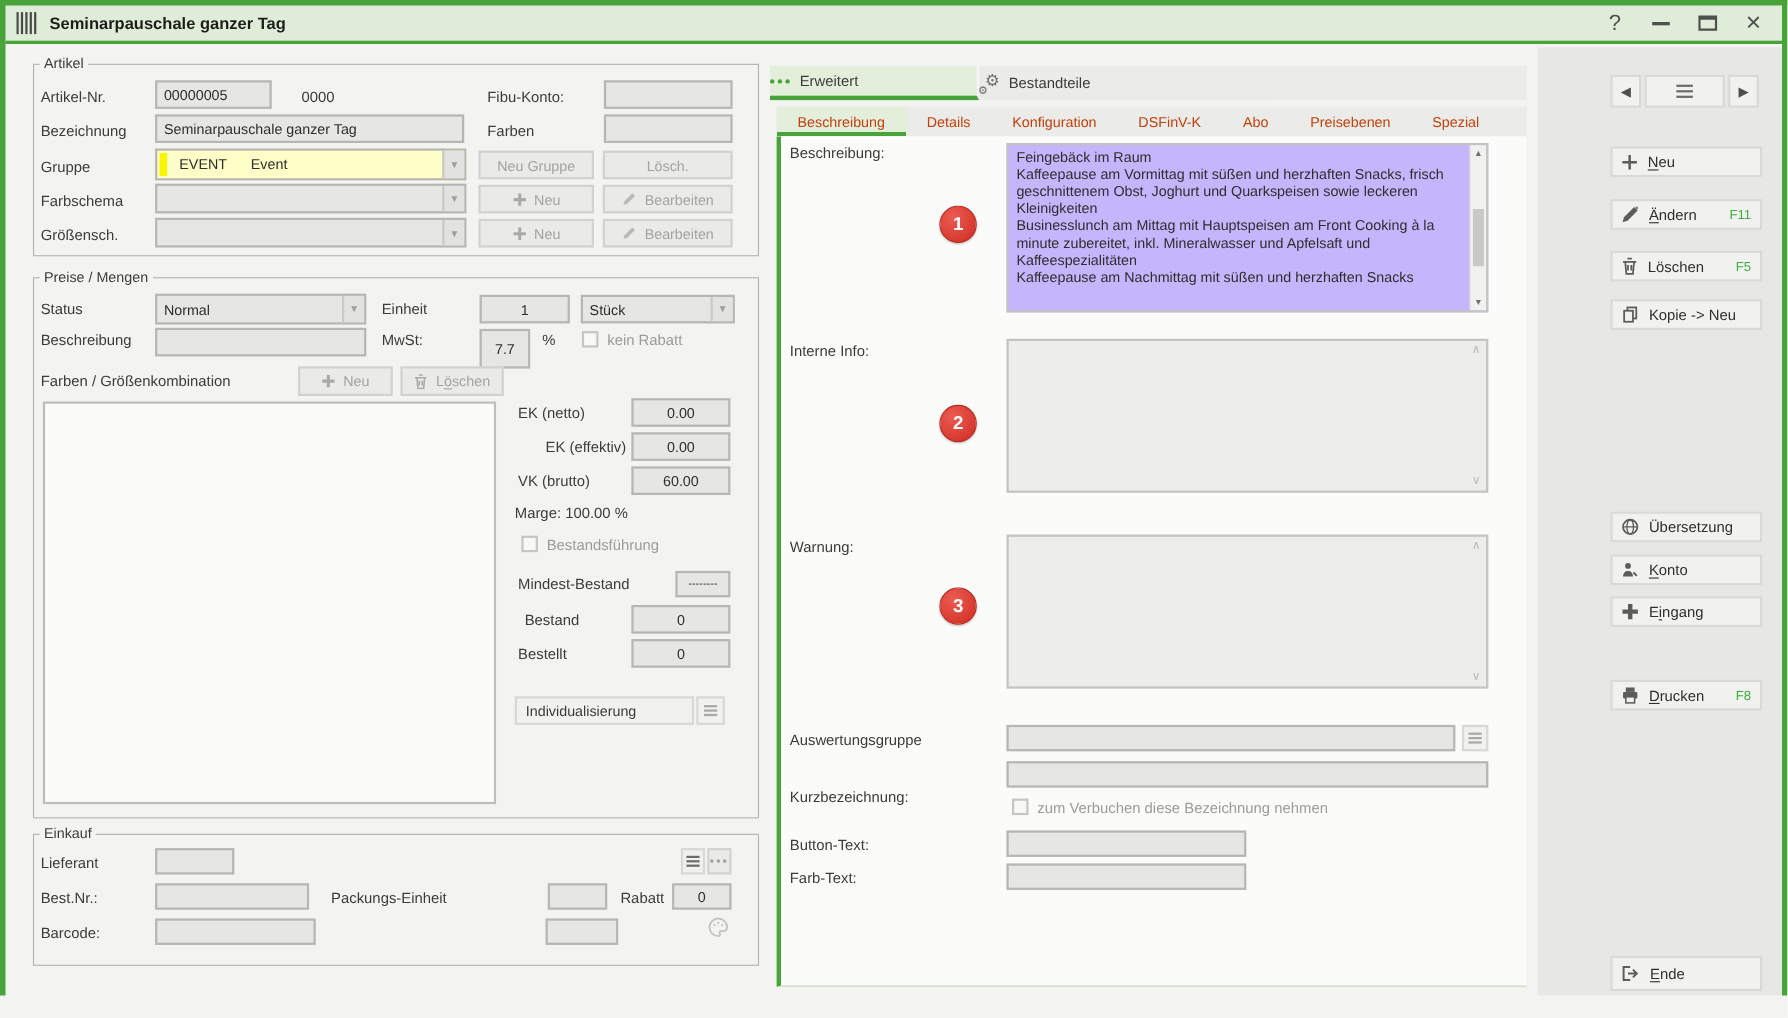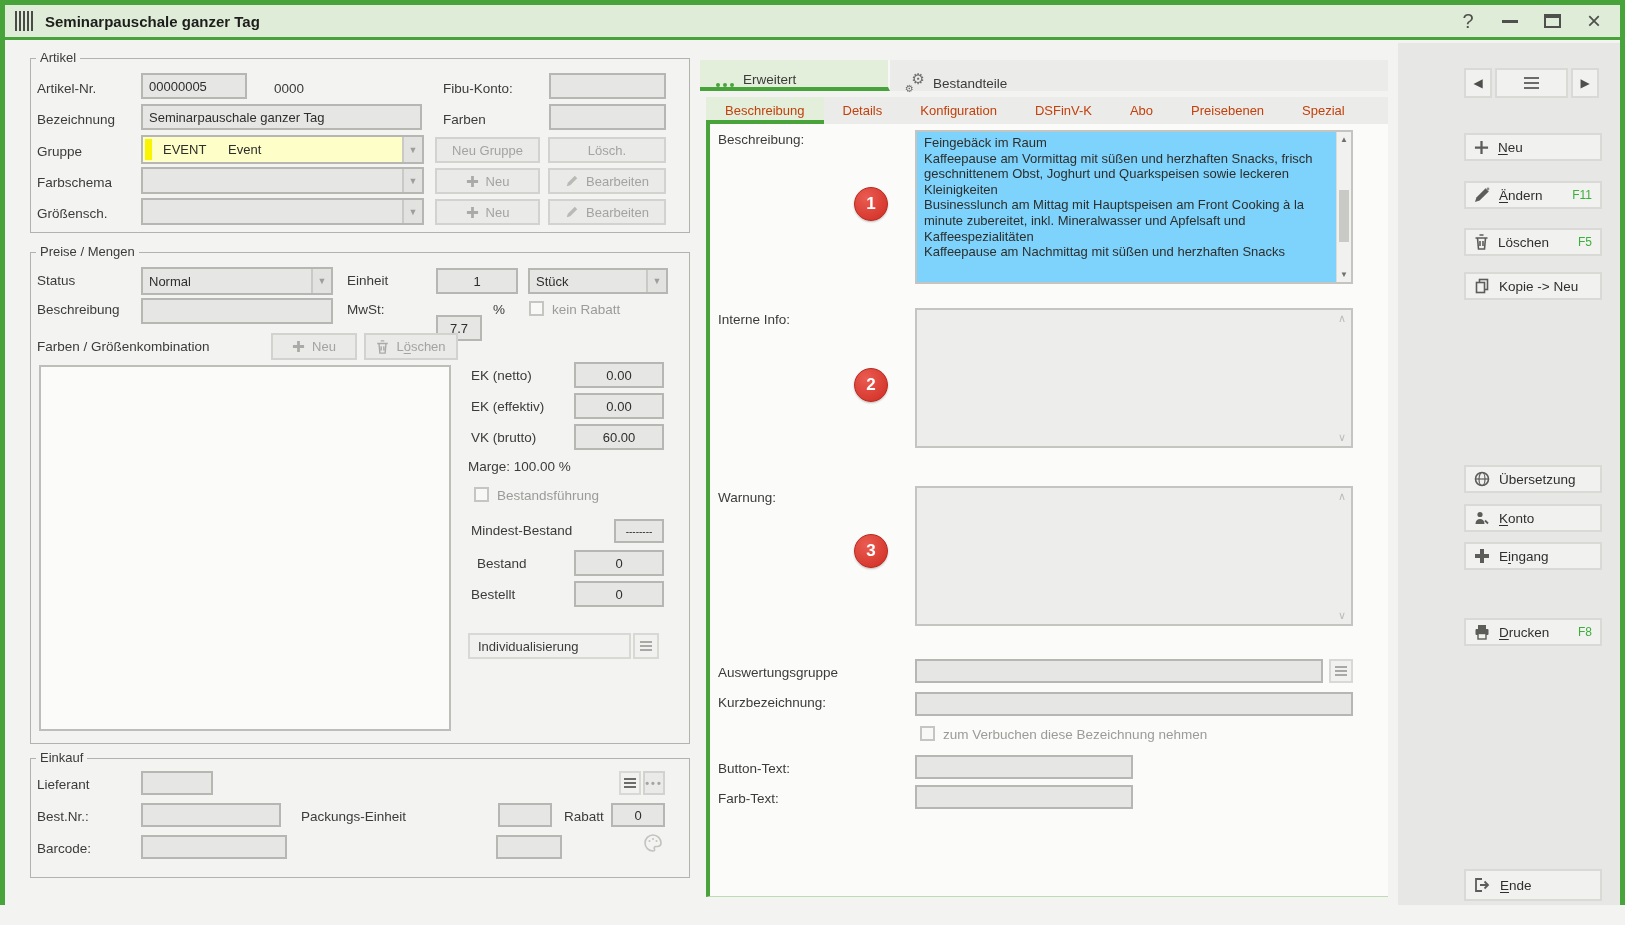--- a/index.html
+++ b/index.html
@@ -36,29 +36,29 @@
   .listbox{position:absolute;background:#fbfbfa;border:2px solid #bdbdba}
   .ckb{position:absolute;width:15px;height:15px;border:2px solid #c5c5c2;background:#f8f8f6}
   .bars{width:15px;height:2px;background:#6b6b68;box-shadow:0 -5px 0 #6b6b68,0 5px 0 #6b6b68}
   .bars.sm{width:12px;box-shadow:0 -4px 0 #6b6b68,0 4px 0 #6b6b68}
   .bars.lite{background:#a8a8a5;box-shadow:0 -4px 0 #a8a8a5,0 4px 0 #a8a8a5}
   .dots3g{display:inline-flex;gap:3px}
   .dots3g i{width:4px;height:4px;border-radius:50%;background:#48a33a}
   .dots3{letter-spacing:2px;color:#a3a3a0;font-size:11px;font-weight:bold}
 
   .tabbar{position:absolute;left:700px;top:60px;width:688px;height:31px;background:#ebebe9;display:flex}
-  .tab{height:31px;display:flex;align-items:flex-end;padding-left:16px;gap:9px;font-size:13.5px;color:#3b3b39;background:#ebebe9;border-right:2px solid #f7f7f5}
+  .tab{height:31px;display:flex;align-items:center;padding-left:0;gap:9px;font-size:13.5px;color:#3b3b39;background:#ebebe9;border-right:2px solid #f7f7f5}
   .tab.active{background:#e3efdb;border-bottom:4px solid #48a33a}
   .subbar{position:absolute;left:706px;top:97px;width:682px;height:27px;background:#ebebe9;display:flex}
   .stab{display:flex;align-items:center;padding:0 19px;font-size:13px;color:#c2410c}
   .stab.active{background:#e3efdb;box-shadow:inset 0 -4px 0 #48a33a}
 
   .panel{position:absolute;left:706px;top:124px;width:682px;height:773px;background:#fbfbfa;border-left:4px solid #48a33a;border-bottom:1px solid #bedcb2}
   .ta{position:absolute;border:2px solid #c4c4c1;background:#ededeb}
-  .ta.filled{background:#7dd3fc}
+  .ta.filled{background:#c4b5fd}
   .ta .txt{position:absolute;left:7px;top:3px;right:22px;bottom:3px;font-size:13px;line-height:15.6px;color:#2e2e2c;white-space:pre-wrap;overflow:hidden}
   .scroll{position:absolute;right:0;top:0;bottom:0;width:15px;background:#f1f1ef;border-left:1px solid #dcdcd9}
   .scroll .sa{position:absolute;left:0;right:0;height:15px;display:flex;align-items:center;justify-content:center;color:#6f6f6c;font-size:8px}
   .scroll .sa.dn{bottom:0}
   .scroll .th{position:absolute;left:2px;right:2px;background:#c9c9c6}
   .chv{position:absolute;right:5px;color:#bcbcb9;font-size:11px;line-height:11px}
   .co{position:absolute;width:34px;height:34px;border-radius:50%;background:radial-gradient(circle at 35% 30%,#ea5b51,#d02c22);border:1px solid #b52a20;color:#fff;font-size:17px;font-weight:bold;display:flex;align-items:center;justify-content:center;box-shadow:0 1px 2px rgba(0,0,0,.25)}
 
   .siderect{position:absolute;left:1398px;top:43px;width:222px;height:862px;background:#e7e7e5}
   .sb{position:absolute;left:1464px;width:138px;height:28px;background:#f1f1ef;border:2px solid #d9d9d6;display:flex;align-items:center;padding:0 8px;gap:9px;font-size:13.5px;color:#2f2f2d}
@@ -181,21 +181,21 @@
     <span class="lb" style="left:316px;top:20px">Einheit</span>
     <div class="fd center" style="left:405px;top:15px;width:82px;height:26px">1</div>
     <div class="cb" style="left:497px;top:15px;width:140px;height:26px">
       <span style="padding-left:6px">Stück</span>
       <span class="arr">▼</span>
     </div>
 
     <span class="lb" style="left:6px;top:49px">Beschreibung</span>
     <div class="fd" style="left:110px;top:45px;width:192px;height:26px"></div>
     <span class="lb" style="left:316px;top:49px">MwSt:</span>
-    <div class="fd center" style="left:405px;top:62px;width:46px;height:26px">7.7</div>
+    <div class="fd center" style="left:405px;top:46px;width:46px;height:36px">7.7</div>
     <span class="lb" style="left:462px;top:49px">%</span>
     <div class="ckb" style="left:498px;top:48px"></div>
     <span class="lb gray" style="left:521px;top:49px">kein Rabatt</span>
 
     <span class="lb" style="left:6px;top:86px">Farben / Größenkombination</span>
     <div class="bd" style="left:240px;top:80px;width:86px;height:27px">
       <span class="icon">
           <svg width="13" height="13" viewBox="0 0 14 14">
             <path d="M7 1v12M1 7h12" stroke="#aaaaa7" stroke-width="3"></path>
           </svg>
@@ -208,21 +208,21 @@
             <path d="M1 4h12M5 1h4M3 4l1 11h6l1-11M5.5 7v5M8.5 7v5" stroke="#aaaaa7" stroke-width="1.6" fill="none"></path>
           </svg>
         </span>
       <span>L<u>ö</u>schen</span>
     </div>
 
     <div class="listbox" style="left:8px;top:112px;width:412px;height:366px"></div>
 
     <span class="lb" style="left:440px;top:115px">EK (netto)</span>
     <div class="fd center" style="left:543px;top:109px;width:90px;height:26px">0.00</div>
-    <span class="lb" style="left:440px;top:146px">EK (effektiv)</span>
+    <span class="lb" style="left:465px;top:146px">EK (effektiv)</span>
     <div class="fd center" style="left:543px;top:140px;width:90px;height:26px">0.00</div>
     <span class="lb" style="left:440px;top:177px">VK (brutto)</span>
     <div class="fd center" style="left:543px;top:171px;width:90px;height:26px">60.00</div>
     <span class="lb" style="left:437px;top:206px">Marge: 100.00 %</span>
     <div class="ckb" style="left:443px;top:234px"></div>
     <span class="lb gray" style="left:466px;top:235px">Bestandsführung</span>
     <span class="lb" style="left:440px;top:270px">Mindest-Bestand</span>
     <div class="fd center" style="left:583px;top:266px;width:50px;height:24px;font-size:10px">--------</div>
     <span class="lb" style="left:446px;top:303px">Bestand</span>
     <div class="fd center" style="left:543px;top:297px;width:90px;height:26px">0</div>
@@ -328,21 +328,21 @@
       <span class="chv" style="bottom:3px">∨</span>
     </div>
     <div class="co" style="left:144px;top:410px">3</div>
 
     <span class="lb" style="left:8px;top:541px">Auswertungsgruppe</span>
     <div class="fd" style="left:205px;top:535px;width:408px;height:24px"></div>
     <div class="be" style="left:619px;top:535px;width:24px;height:24px">
       <span class="bars sm lite"></span>
     </div>
 
-    <span class="lb" style="left:8px;top:571px">Kurzbezeichnung:</span>
+    <span class="lb" style="left:8px;top:593px">Kurzbezeichnung:</span>
     <div class="fd" style="left:205px;top:568px;width:438px;height:24px"></div>
 
     <div class="ckb" style="left:210px;top:602px"></div>
     <span class="lb gray" style="left:233px;top:603px">zum Verbuchen diese Bezeichnung nehmen</span>
 
     <span class="lb" style="left:8px;top:637px">Button-Text:</span>
     <div class="fd" style="left:205px;top:631px;width:218px;height:24px"></div>
 
     <span class="lb" style="left:8px;top:667px">Farb-Text:</span>
     <div class="fd" style="left:205px;top:661px;width:218px;height:24px"></div>

